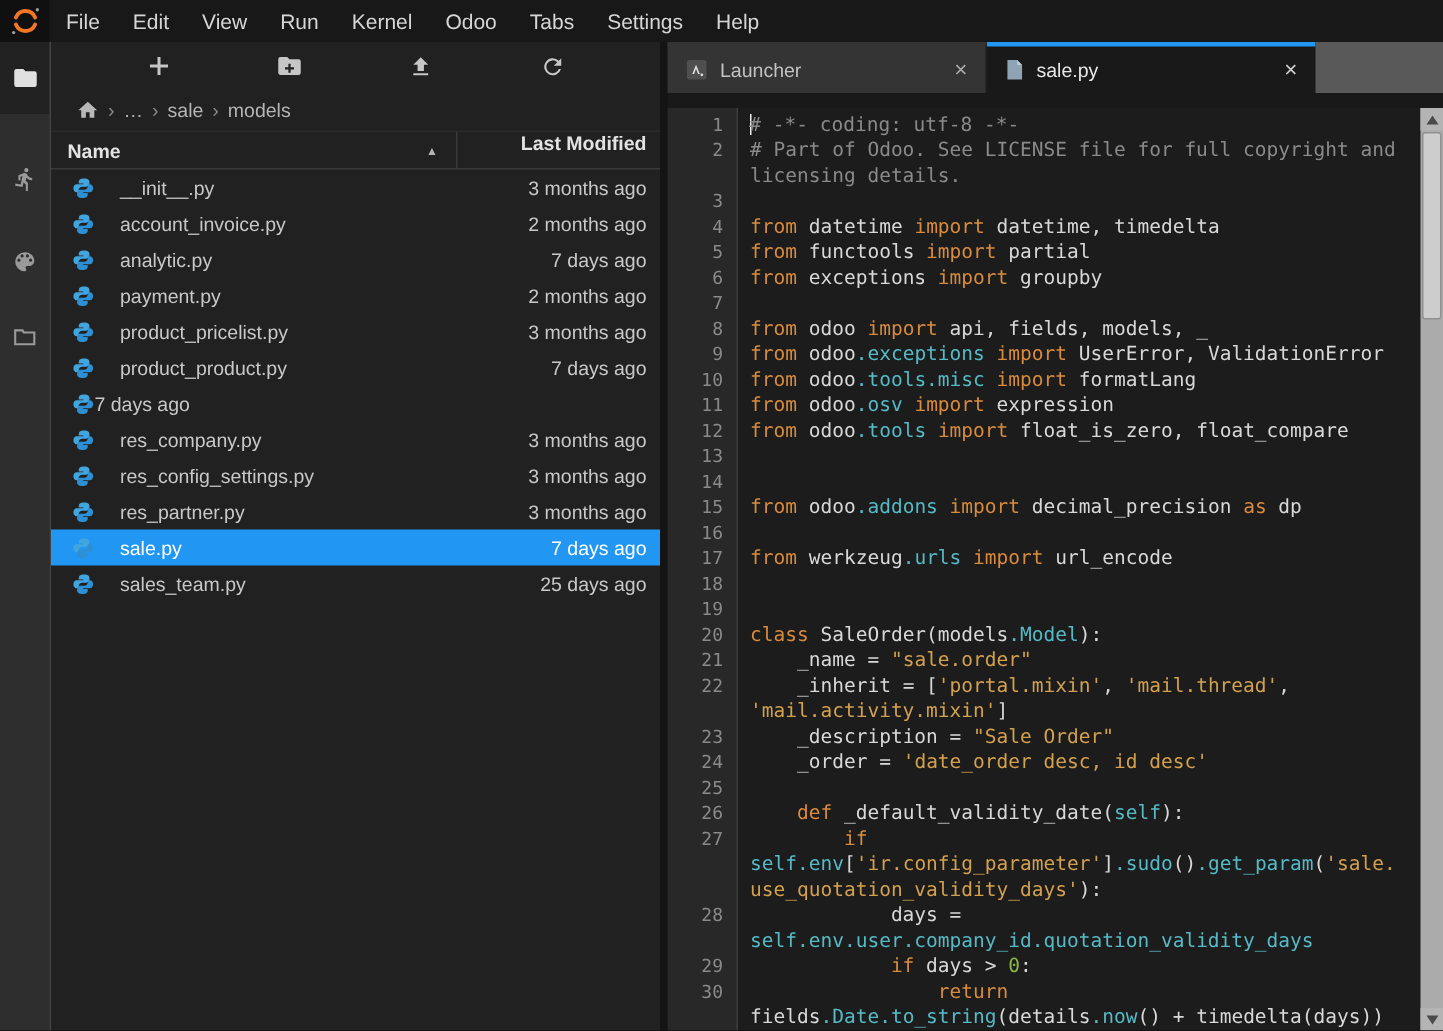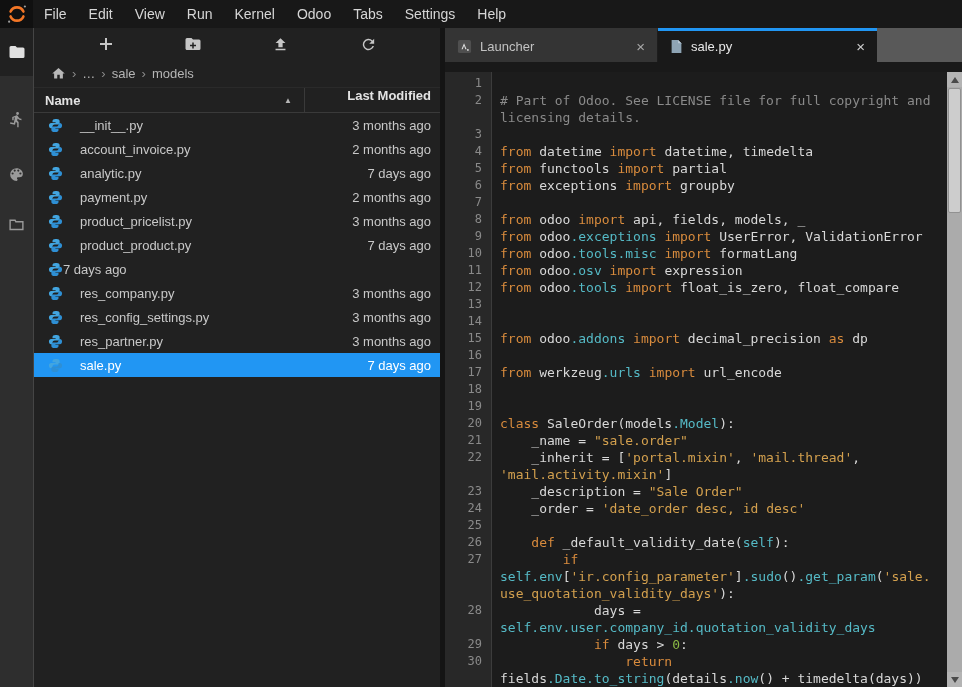--- a/index.html
+++ b/index.html
@@ -264,20 +264,28 @@
             <span class="fdate">3 months ago</span>
           </div>
           <div class="frow selected">
             <svg width="15" height="15" viewBox="0 0 16 16">
               <path class="py-top" d="M7.9 1C6 1 4.8 1.9 4.8 3.3v1.3h3.3v.6H3.3C1.9 5.2 1 6.4 1 8c0 1.6.9 2.8 2.3 2.8h1.5V9.2c0-1.3 1.1-2.3 2.4-2.3h3.1c1.2 0 2.1-1 2.1-2.2V3.3C12.4 1.9 11 1 9.4 1H7.9z"></path>
               <path class="py-bot" d="M8.1 15c1.9 0 3.1-.9 3.1-2.3v-1.3H7.9v-.6h4.8c1.4 0 2.3-1.2 2.3-2.8 0-1.6-.9-2.8-2.3-2.8h-1.5v1.6c0 1.3-1.1 2.3-2.4 2.3H5.7c-1.2 0-2.1 1-2.1 2.2v1.4c0 1.4 1.4 2.3 3 2.3h1.5z"></path>
             </svg>
             <span class="fname">sale.py</span>
             <span class="fdate">7 days ago</span>
           </div>
+          <div class="frow">
+            <svg width="15" height="15" viewBox="0 0 16 16">
+              <path class="py-top" d="M7.9 1C6 1 4.8 1.9 4.8 3.3v1.3h3.3v.6H3.3C1.9 5.2 1 6.4 1 8c0 1.6.9 2.8 2.3 2.8h1.5V9.2c0-1.3 1.1-2.3 2.4-2.3h3.1c1.2 0 2.1-1 2.1-2.2V3.3C12.4 1.9 11 1 9.4 1H7.9z"></path>
+              <path class="py-bot" d="M8.1 15c1.9 0 3.1-.9 3.1-2.3v-1.3H7.9v-.6h4.8c1.4 0 2.3-1.2 2.3-2.8 0-1.6-.9-2.8-2.3-2.8h-1.5v1.6c0 1.3-1.1 2.3-2.4 2.3H5.7c-1.2 0-2.1 1-2.1 2.2v1.4c0 1.4 1.4 2.3 3 2.3h1.5z"></path>
+            </svg>
+            <span class="fname">sales_team.py</span>
+            <span class="fdate">25 days ago</span>
+          </div>
         </div>
     </div>
 
     <div class="splitter"></div>
 
     <div class="right-panel">
       <div class="tabbar">
           <div class="tab">
             <svg width="15" height="15" viewBox="0 0 16 16">
               <rect x="1" y="1" width="14" height="14" rx="2" fill="#4f4f4f"></rect>
@@ -296,20 +304,21 @@
             <span class="tab-close">×</span>
           </div>
           <div class="tab-fill"></div>
         </div>
       <div class="editor-toolbar"></div>
       <div class="editor">
         <div class="gutter-bg"></div>
         <div class="code-lines">
             <div class="crow">
               <div class="ln">1</div>
+              <div class="cd"><span class="caret"></span><span class="tk-c"># -*- coding: utf-8 -*-</span></div>
             </div>
             <div class="crow">
               <div class="ln">2</div>
               <div class="cd"><span class="tk-c"># Part of Odoo. See LICENSE file for full copyright and licensing details.</span></div>
             </div>
             <div class="crow">
               <div class="ln">3</div>
               <div class="cd"></div>
             </div>
             <div class="crow">

